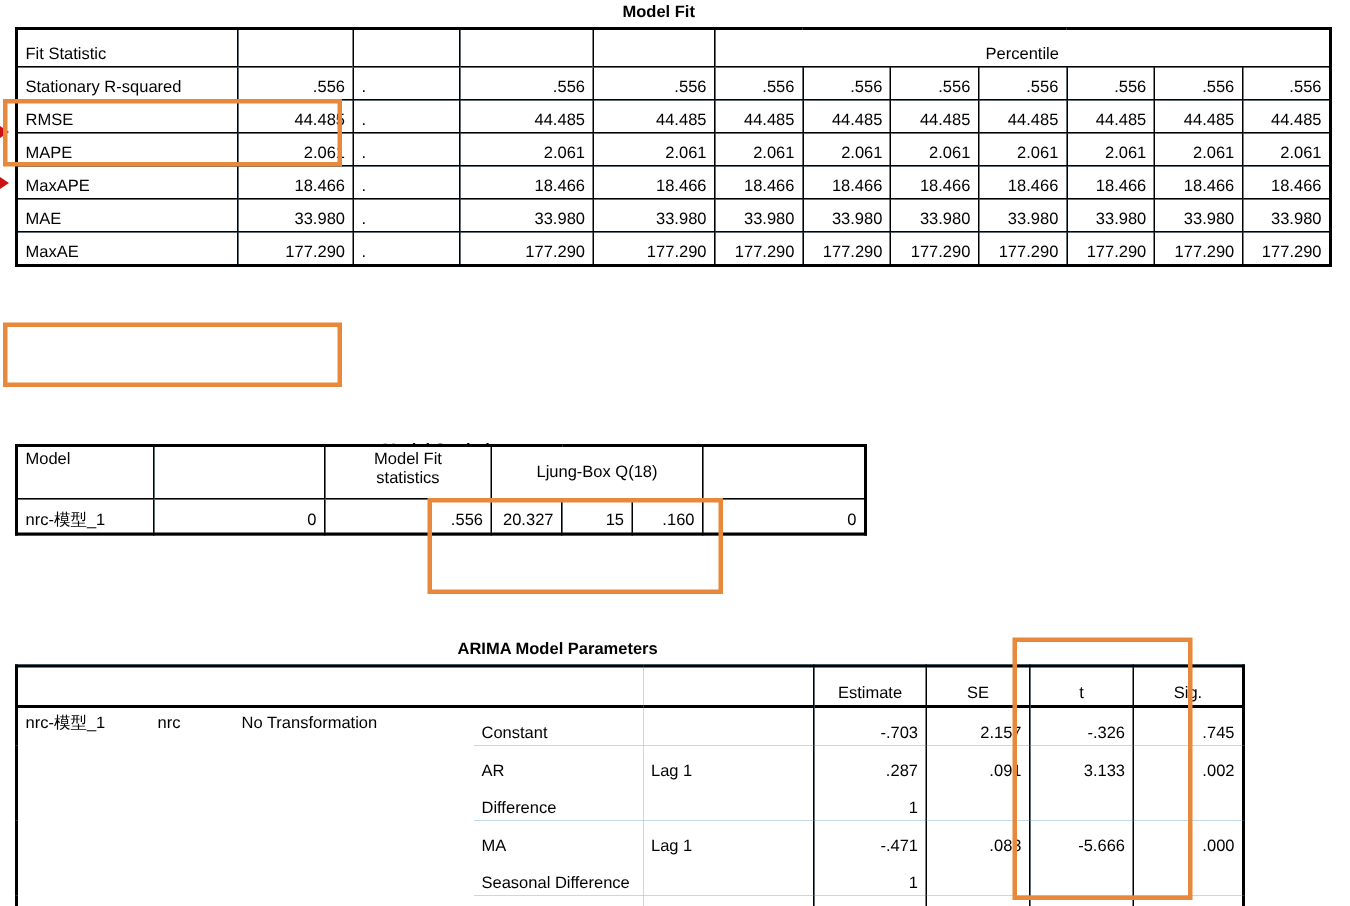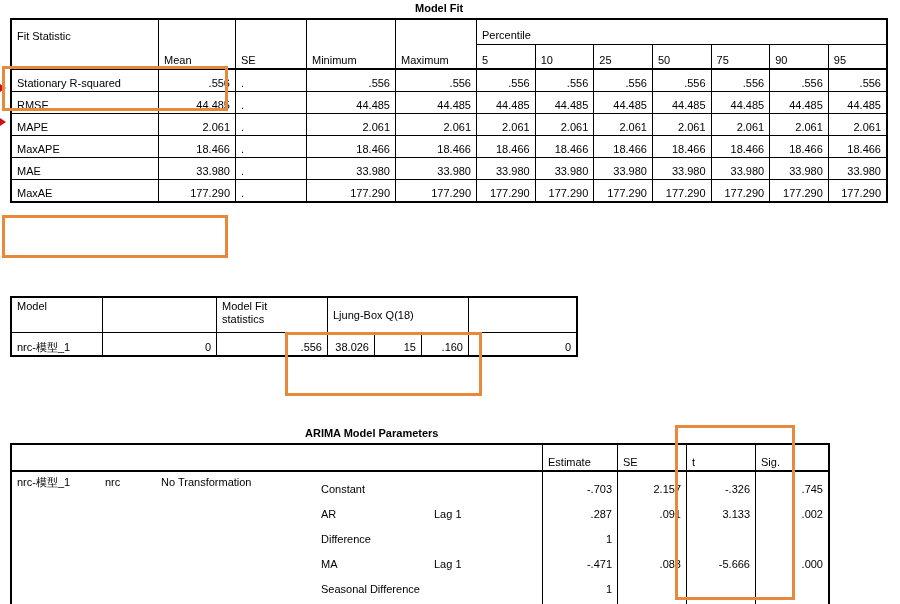--- a/index.html
+++ b/index.html
@@ -27,21 +27,21 @@
   }
   .spss-table td, .spss-table th {
     border: 1px solid #000;
     padding: 2px 5px;
     font-weight: normal;
     vertical-align: bottom;
     background: #fff;
     white-space: nowrap;
   }
   .spss-table .num { text-align: right; }
-  .spss-table .ctr { }
+  .spss-table .ctr { text-align: center; }
   .spss-table .lft { text-align: left; }
 
   
   .spss-table { border: 2px solid #000; }
   .hdr-bot { border-bottom: 2px solid #000 !important; }
   .no-l { border-left: none !important; }
   .no-r { border-right: none !important; }
   .no-t { border-top: none !important; }
   .no-b { border-bottom: none !important; }
 
@@ -114,34 +114,20 @@
 
     <tr>
       <td class="r-lbl lft no-b" rowspan="1" style="height:20px;">Fit Statistic</td>
       <td class="r-mean no-b"></td>
       <td class="r-se no-b"></td>
       <td class="r-min no-b"></td>
       <td class="r-max no-b"></td>
       <td class="ctr" colspan="7">Percentile</td>
     </tr>
 
-    <tr>
-      <td class="r-lbl lft no-t hdr-bot" style="height:20px;"></td>
-      <td class="r-mean ctr no-t hdr-bot">Mean</td>
-      <td class="r-se ctr no-t hdr-bot">SE</td>
-      <td class="r-min ctr no-t hdr-bot">Minimum</td>
-      <td class="r-max ctr no-t hdr-bot">Maximum</td>
-      <td class="r-p ctr hdr-bot">5</td>
-      <td class="r-p ctr hdr-bot">10</td>
-      <td class="r-p ctr hdr-bot">25</td>
-      <td class="r-p ctr hdr-bot">50</td>
-      <td class="r-p ctr hdr-bot">75</td>
-      <td class="r-p ctr hdr-bot">90</td>
-      <td class="r-p ctr hdr-bot">95</td>
-    </tr>
 
     <tr>
       <td class="lft">Stationary R-squared</td>
       <td class="num">.556</td>
       <td class="lft">.</td>
       <td class="num">.556</td>
       <td class="num">.556</td>
       <td class="num">.556</td>
       <td class="num">.556</td>
       <td class="num">.556</td>
@@ -237,21 +223,21 @@
         <span>Model Fit</span><br>
         <span>statistics</span>
       </td>
       <td class="ctr" colspan="3" style="vertical-align:middle;">Ljung-Box Q(18)</td>
       <td class="c-out no-b"></td>
     </tr>
     <tr>
       <td class="lft" style="height:18px;">nrc-模型_1</td>
       <td class="num">0</td>
       <td class="num">.556</td>
-      <td class="num">38.026</td>
+      <td class="num">20.327</td>
       <td class="num">15</td>
       <td class="num">.160</td>
       <td class="num">0</td>
     </tr>
   </tbody>
 </table>
 
 <div class="caption" style="left:305px; top:427px;">ARIMA Model Parameters</div>
 
 <table class="spss-table" id="arima">

